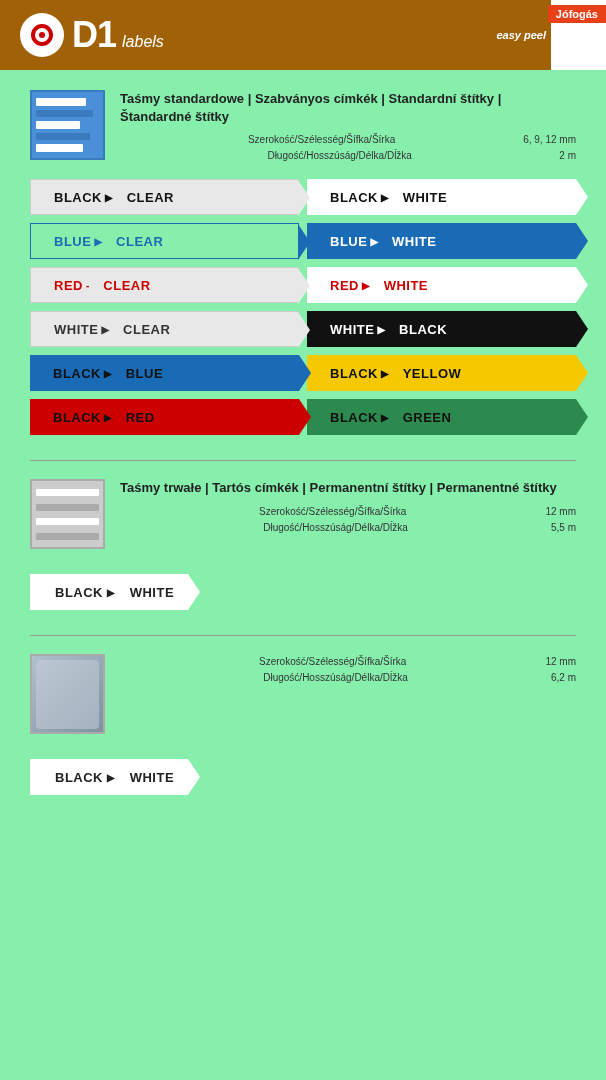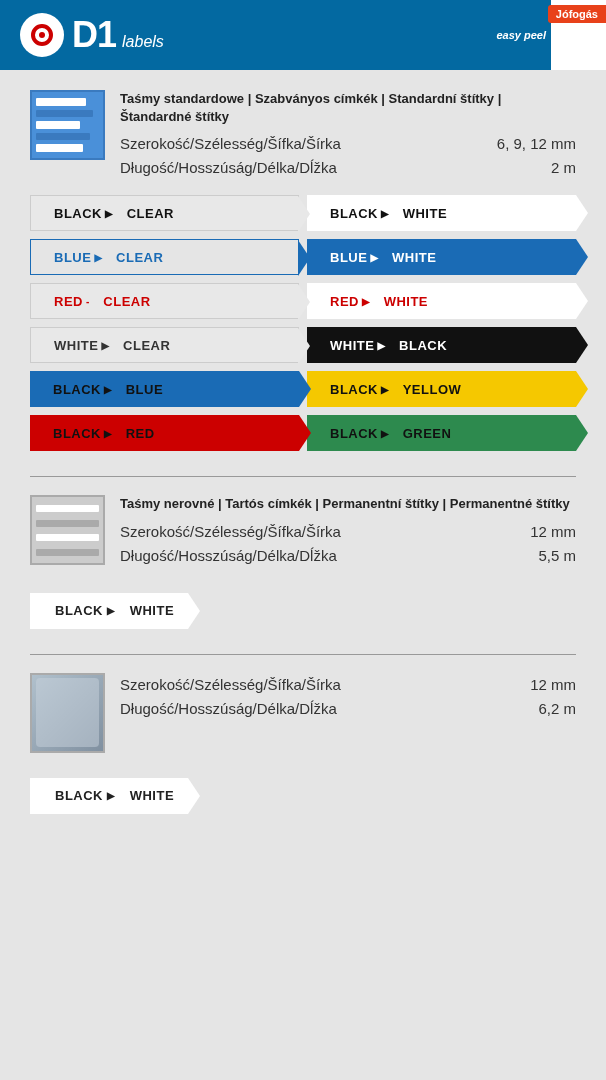--- a/index.html
+++ b/index.html
@@ -7,21 +7,21 @@
       width: 606px;
       min-height: 1080px;
       background: #888;
       font-family: Arial, Helvetica, sans-serif;
       position: relative;
       overflow-x: hidden;
     }
 
     
     .top-bar {
-      background: #0369a1;
+      background: #a16207;
       width: 100%;
       height: 70px;
       display: flex;
       align-items: center;
       padding: 0 20px;
       position: relative;
     }
 
     .logo-circle {
       width: 44px;
@@ -92,21 +92,21 @@
       height: 100%;
       width: 55px;
       background: white;
       display: flex;
       align-items: center;
       justify-content: center;
     }
 
     
     .main-content {
-      background: #e5e5e5;
+      background: #86efac;
       padding: 20px 30px;
       min-height: 1010px;
     }
 
     
     .jofogos-badge {
       position: absolute;
       top: 5px;
       right: 0;
       background: #e8411a;
@@ -157,25 +157,26 @@
 
     .section-title {
       font-size: 13px;
       font-weight: bold;
       color: #222;
       line-height: 1.4;
       margin-bottom: 6px;
     }
 
     .section-spec {
-      font-size: 15px;
+      font-size: 10px;
       color: #333;
       display: flex;
       justify-content: space-between;
       line-height: 1.6;
+      text-align: center;
     }
 
     .spec-label { flex: 1; }
     .spec-value { font-weight: 500; }
 
     
     .label-grid {
       display: grid;
       grid-template-columns: 1fr 1fr;
       gap: 8px;
@@ -468,21 +469,21 @@
     <div class="section-header">
       <div class="section-image-perm">
         <div style="background:#ccc;width:100%;height:100%;display:flex;flex-direction:column;justify-content:space-around;padding:4px;">
           <div style="height:7px;background:#fff;margin:2px 0;border-radius:1px;"></div>
           <div style="height:7px;background:#aaa;margin:2px 0;border-radius:1px;"></div>
           <div style="height:7px;background:#fff;margin:2px 0;border-radius:1px;"></div>
           <div style="height:7px;background:#aaa;margin:2px 0;border-radius:1px;"></div>
         </div>
       </div>
       <div class="section-text">
-        <div class="section-title">Taśmy nerovné | Tartós címkék | Permanentní štítky | Permanentné štítky</div>
+        <div class="section-title">Taśmy trwałe | Tartós címkék | Permanentní štítky | Permanentné štítky</div>
         <div class="section-spec">
           <span class="spec-label">Szerokość/Szélesség/Šífka/Šírka</span>
           <span class="spec-value">12 mm</span>
         </div>
         <div class="section-spec">
           <span class="spec-label">Długość/Hosszúság/Délka/Dĺžka</span>
           <span class="spec-value">5,5 m</span>
         </div>
       </div>
     </div>

